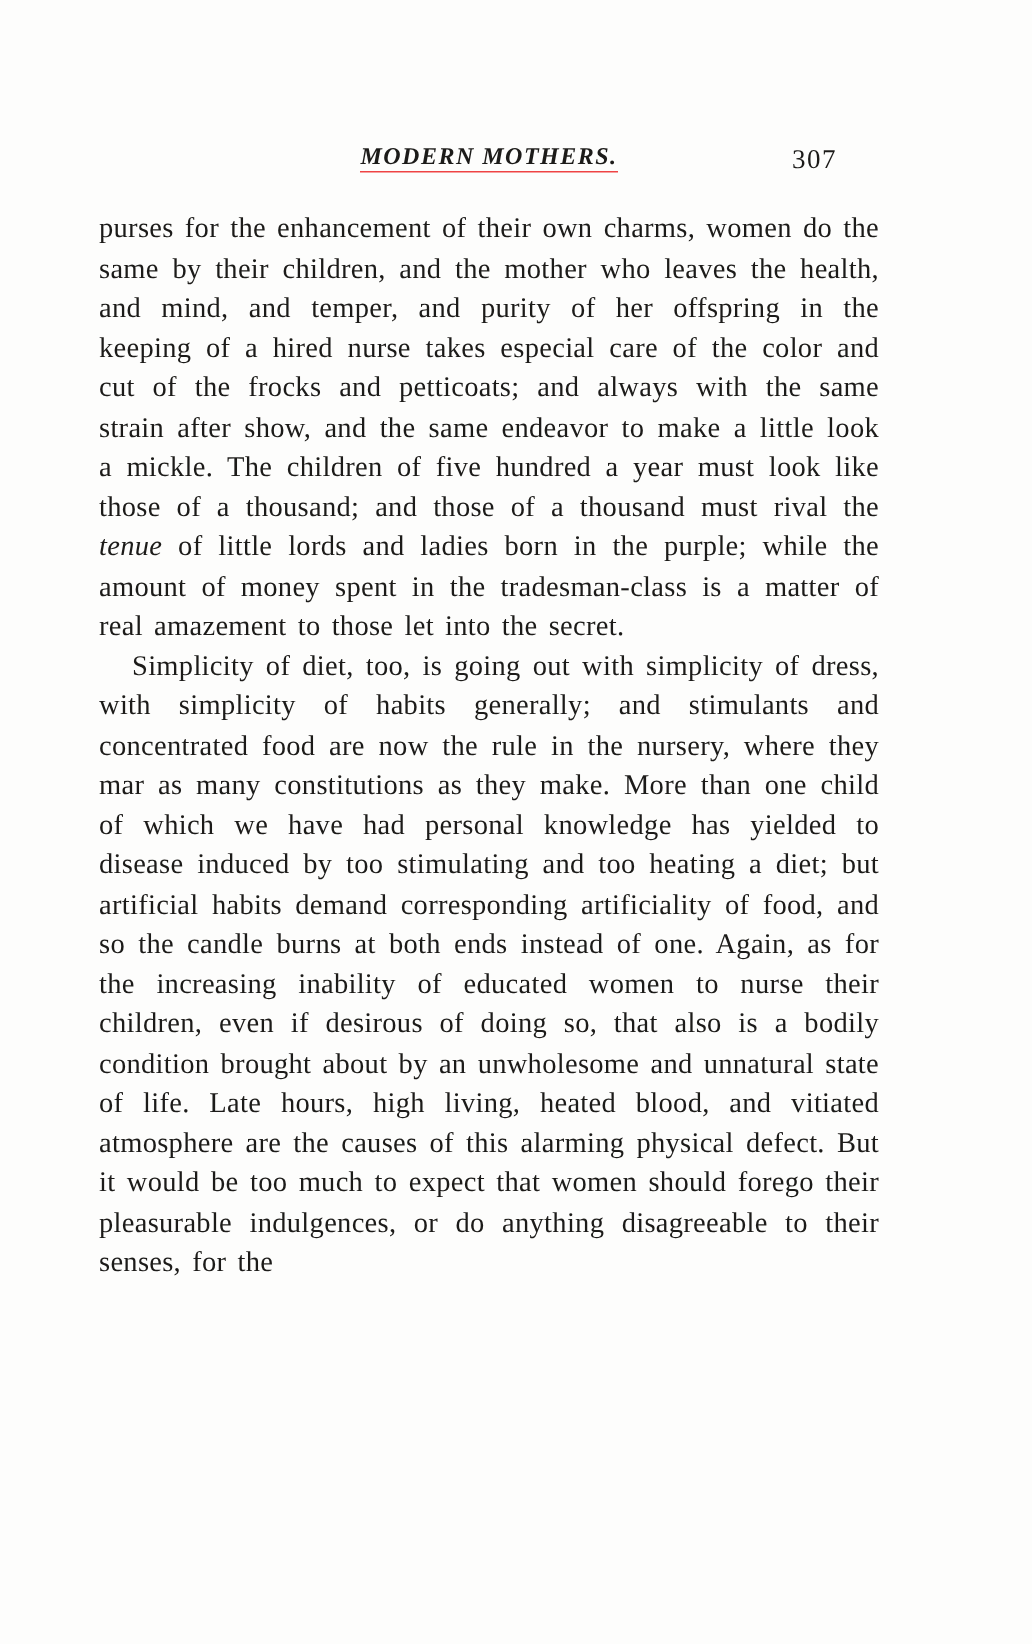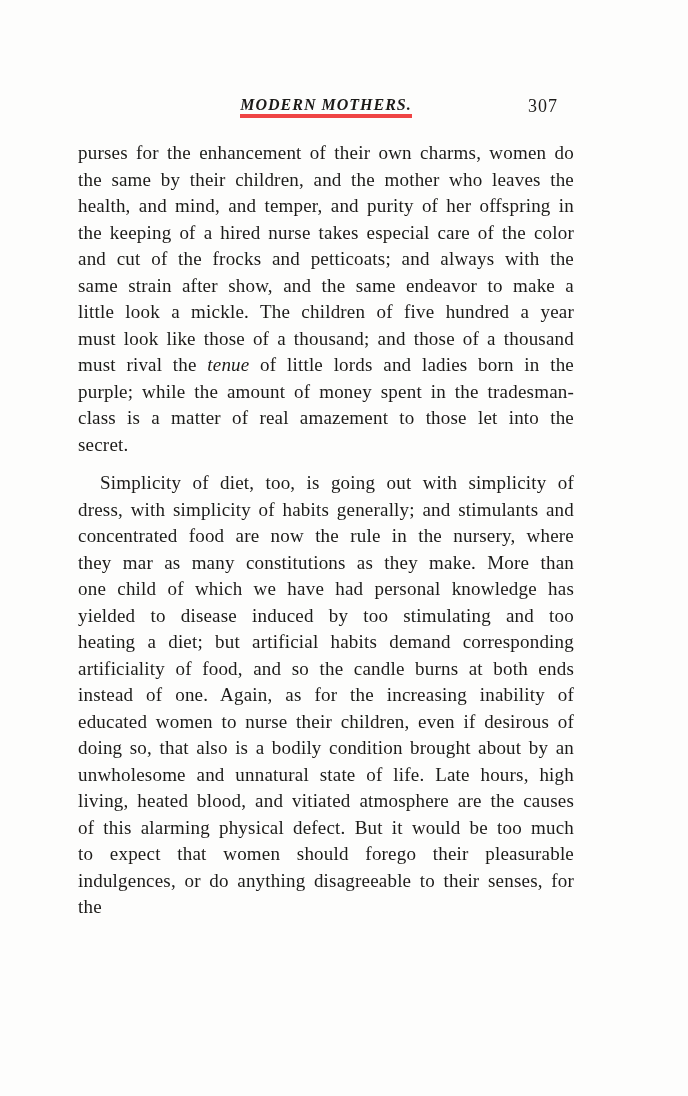--- a/index.html
+++ b/index.html
@@ -29,33 +29,33 @@
   }
   .running-title {
     display: block;
     text-align: center;
     font-style: italic;
     font-weight: bold;
     font-size: 16px;
     letter-spacing: 1px;
   }
   .running-title span {
-    border-bottom: 4px solid #ef4444;
+    border-bottom: 1px solid #ef4444;
     padding-bottom: 1px;
   }
   .page-number {
     position: absolute;
     right: 28px;
     top: 0;
     font-size: 18px;
     letter-spacing: 1px;
     text-align: center;
   }
   .para {
-    margin: 12px;
+    margin: 0;
     font-size: 19px;
     line-height: 26.5px;
     text-align: justify;
     letter-spacing: 0.2px;
     word-spacing: 2.5px;
   }
   .para.first {
     text-indent: 0;
   }
   .para.indented {

